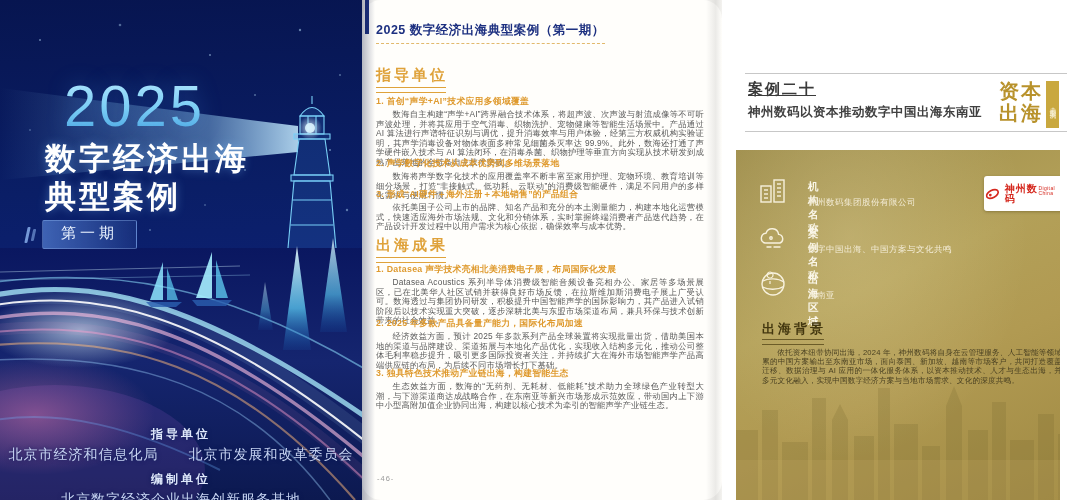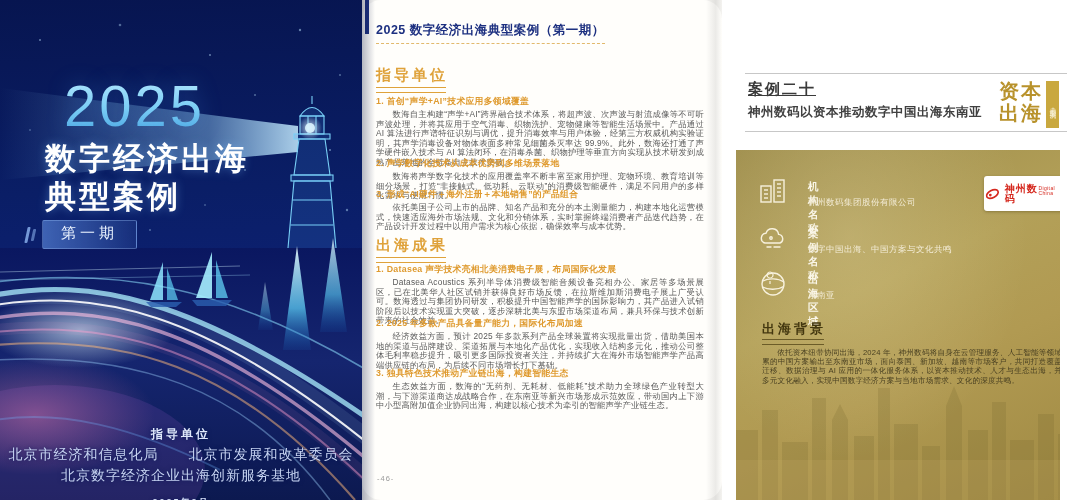--- a/index.html
+++ b/index.html
@@ -202,20 +202,21 @@
     <div class="cv-t1">数字经济出海</div>
     <div class="cv-t2">典型案例</div>
     <div class="cv-badge-row">
       <span class="tick t1"></span>
       <span class="tick t2"></span>
       <span class="cv-badge">第一期</span>
     </div>
     <div class="cv-credits">
       <div class="cr-label">指导单位</div>
       <div class="cr-orgs">北京市经济和信息化局　　北京市发展和改革委员会</div>
+      <div class="cr-label">编制单位</div>
       <div class="cr-orgs">北京数字经济企业出海创新服务基地</div>
       <div class="cr-date">2025年2月</div>
     </div>
   </section>
 
   <section class="rpage">
     <div class="r-bar"></div>
     <div class="r-header">2025 数字经济出海典型案例（第一期）</div>
 
     <div class="sec-title s1">指导单位</div>

